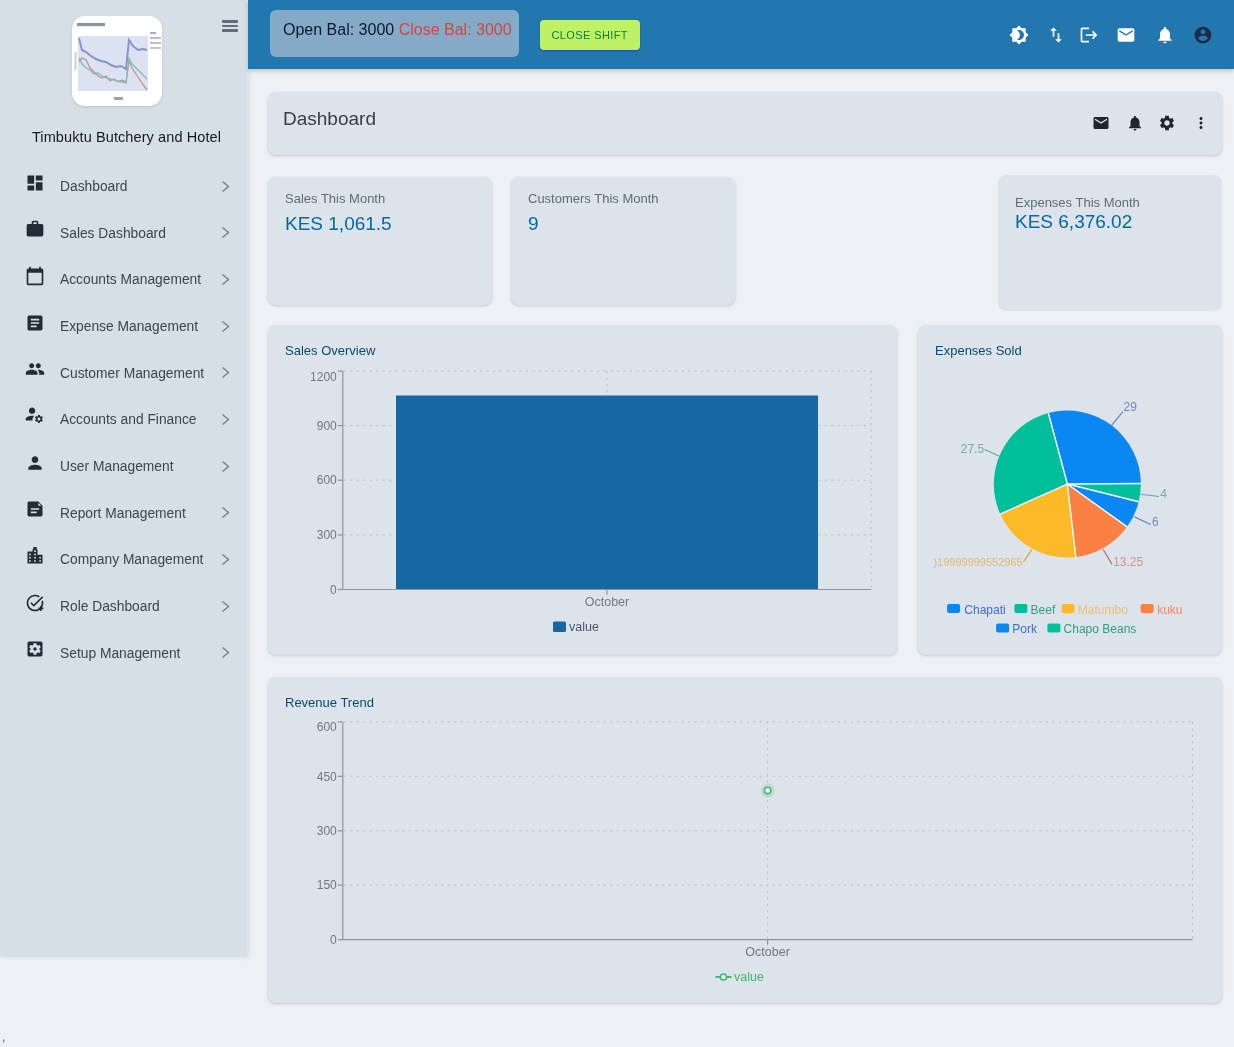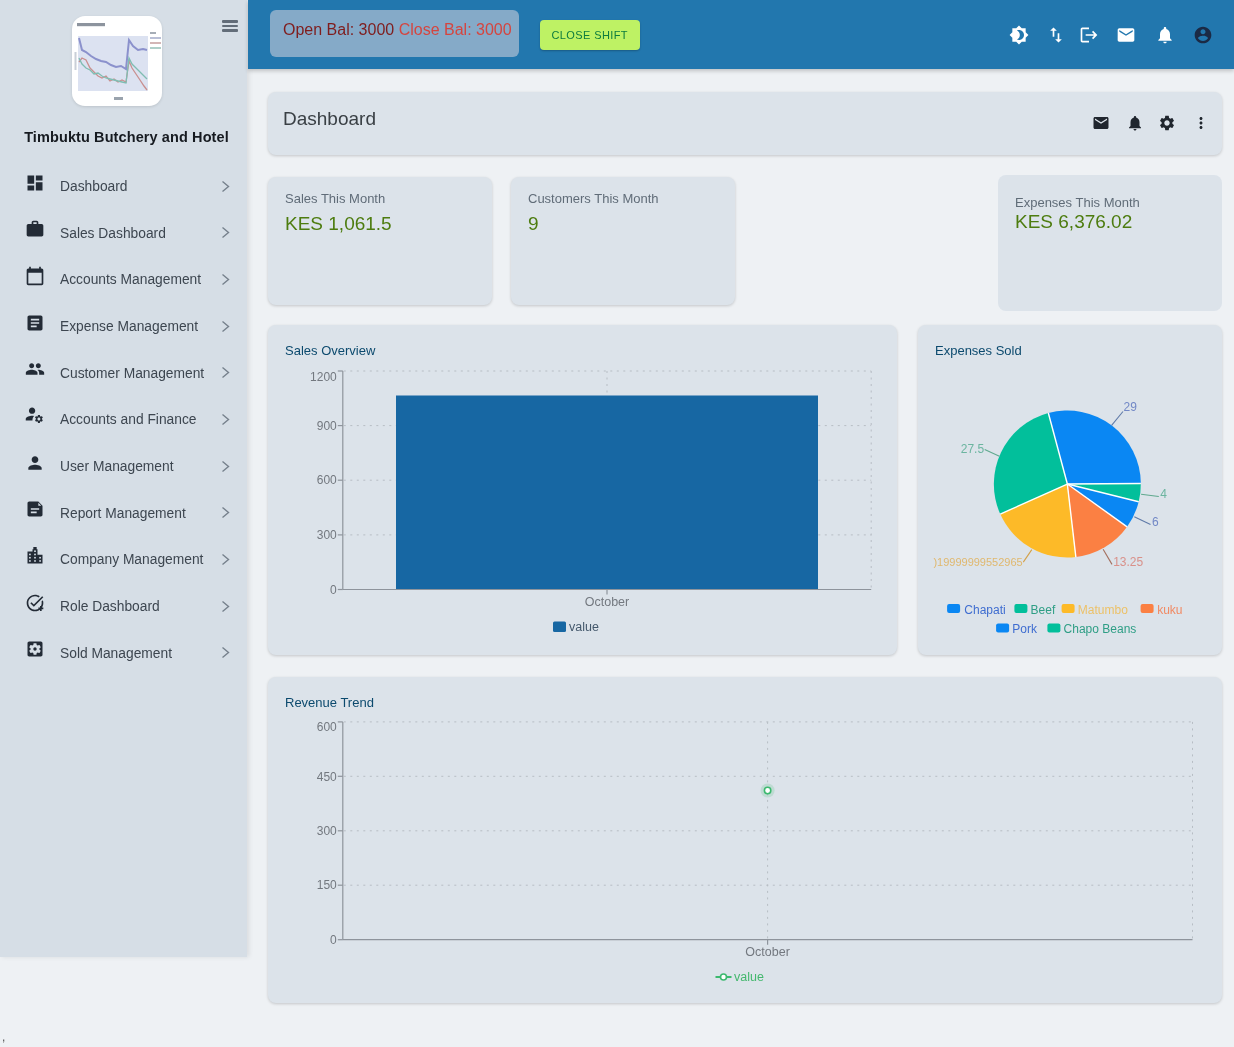--- a/index.html
+++ b/index.html
@@ -4,41 +4,41 @@
 <style>
 * { margin:0; padding:0; box-sizing:border-box; }
 html,body { width:1234px; height:1047px; font-family:"Liberation Sans", sans-serif; background:#eef1f4; overflow:hidden; }
 #page { position:relative; width:1234px; height:1047px; }
 .abs { position:absolute; }
 
 
 #sidebar { position:absolute; left:0; top:0; width:247px; height:957px; background:#d6dee6; box-shadow:2px 0 5px rgba(0,0,0,0.09); }
 #hamburger div { width:15.5px; height:2.6px; background:#636d79; margin-bottom:2px; border-radius:1px; }
 #logo { position:absolute; left:72px; top:16px; width:90px; height:90px; background:#ffffff; border-radius:13px; box-shadow:0 1px 3px rgba(0,0,0,0.12); }
-#sidetitle { position:absolute; left:3px; top:129px; width:247px; text-align:center; font-size:14.5px; font-weight:bold; color:#161a20; letter-spacing:0.1px; }
+#sidetitle { position:absolute; left:3px; top:129px; width:247px; text-align:center; font-size:14.5px; font-weight:normal; color:#161a20; letter-spacing:0.1px; }
 .mi { position:absolute; left:0; width:247px; height:47px; }
 .mi svg.ic { position:absolute; left:25px; top:9px; width:20px; height:20px; fill:#232b36; }
 .mi .lbl { position:absolute; left:60px; top:15.5px; font-size:13.8px; color:#3d4650; }
 .mi svg.chev { position:absolute; left:220px; top:15px; width:11px; height:15px; stroke:#76808c; fill:none; stroke-width:1.4; }
 
 
 #topbar { position:absolute; left:248px; top:0; width:986px; height:69px; background:#2277ae; box-shadow:0 2px 4px rgba(0,0,0,0.2); }
 #balbadge { position:absolute; left:22px; top:10px; width:249px; height:47px; background:#85aac8; border-radius:6px; line-height:39px; padding-left:13px; font-size:16px; }
-#balbadge .g { color:#7f1d1d; }
+#balbadge .g { color:#0f172a; }
 #balbadge .r { color:#d5453f; }
 #closeshift { position:absolute; left:291.7px; top:19.8px; width:100px; height:30px; background:#bef264; border-radius:4px; color:#0d7c3e; font-size:11px; text-align:center; line-height:30px; letter-spacing:0.4px; box-shadow:0 1px 2px rgba(0,0,0,0.25); }
 .tbi { position:absolute; top:25px; width:20px; height:20px; fill:#ffffff; }
 
 
 .card { position:absolute; background:#dce3ea; border-radius:8px; box-shadow:0 1px 3px rgba(0,0,0,0.18); }
 #hdrcard { left:268px; top:92px; width:954px; height:63px; }
 #hdrcard .t { position:absolute; left:15px; top:15.5px; font-size:19px; color:#3a4045; }
 #hdrcard svg { position:absolute; top:21.5px; width:18px; height:18px; fill:#20262e; }
 .statlbl { position:absolute; left:17px; top:14px; font-size:13px; color:#606c78; }
-.statval { position:absolute; left:17px; top:36px; font-size:19px; color:#4d7c0f; }
+.statval { position:absolute; left:17px; top:36px; font-size:19px; color:#0369a1; }
 .ctitle { position:absolute; left:17px; top:18px; font-size:13px; color:#0c4a6e; }
 svg text { font-family:"Liberation Sans", sans-serif; }
 </style>
 </head>
 <body>
 <div id="page">
 
   <div id="sidebar">
     <div id="hamburger" class="abs" style="left:222px; top:20px;">
         <div></div>
@@ -161,21 +161,21 @@
           </svg>
       <div class="lbl">Role Dashboard</div>
       <svg class="chev" viewBox="0 0 11 15">
             <polyline points="2.5,2.5 8.5,7.5 2.5,12.5"></polyline>
           </svg>
     </div>
     <div class="mi" style="top:630.2px">
       <svg class="ic" viewBox="0 0 24 24">
             <path d="M12 10c-1.1 0-2 .9-2 2s.9 2 2 2 2-.9 2-2-.9-2-2-2zm7-7H5c-1.1 0-2 .9-2 2v14c0 1.1.9 2 2 2h14c1.1 0 2-.9 2-2V5c0-1.1-.9-2-2-2zm-1.75 9c0 .23-.02.46-.05.68l1.48 1.16c.13.11.17.3.08.45l-1.4 2.42c-.09.15-.27.21-.43.15l-1.74-.7c-.36.28-.76.51-1.18.69l-.26 1.85c-.03.17-.18.3-.35.3h-2.8c-.17 0-.32-.13-.35-.29l-.26-1.85c-.43-.18-.82-.41-1.18-.69l-1.74.7c-.16.06-.34 0-.43-.15l-1.4-2.42c-.09-.15-.05-.34.08-.45l1.48-1.16c-.03-.23-.05-.46-.05-.69 0-.23.02-.46.05-.68l-1.48-1.16c-.13-.11-.17-.3-.08-.45l1.4-2.42c.09-.15.27-.21.43-.15l1.74.7c.36-.28.76-.51 1.18-.69l.26-1.85c.03-.17.18-.3.35-.3h2.8c.17 0 .32.13.35.29l.26 1.85c.43.18.82.41 1.18.69l1.74-.7c.16-.06.34 0 .43.15l1.4 2.42c.09.15.05.34-.08.45l-1.48 1.16c.03.23.05.46.05.69z"></path>
           </svg>
-      <div class="lbl">Sold Management</div>
+      <div class="lbl">Setup Management</div>
       <svg class="chev" viewBox="0 0 11 15">
             <polyline points="2.5,2.5 8.5,7.5 2.5,12.5"></polyline>
           </svg>
     </div>
     </div>
   </div>
 
   <div id="topbar">
     <div id="balbadge"><span class="g">Open Bal: 3000</span> <span class="r">Close Bal: 3000</span></div>
     <div id="closeshift">CLOSE SHIFT</div>

